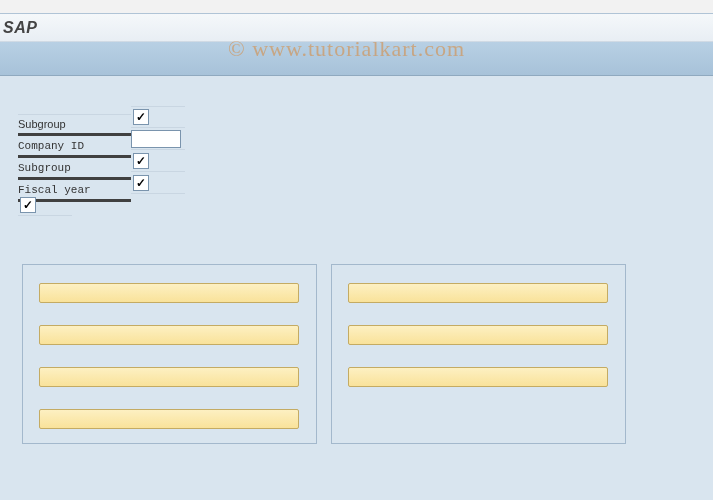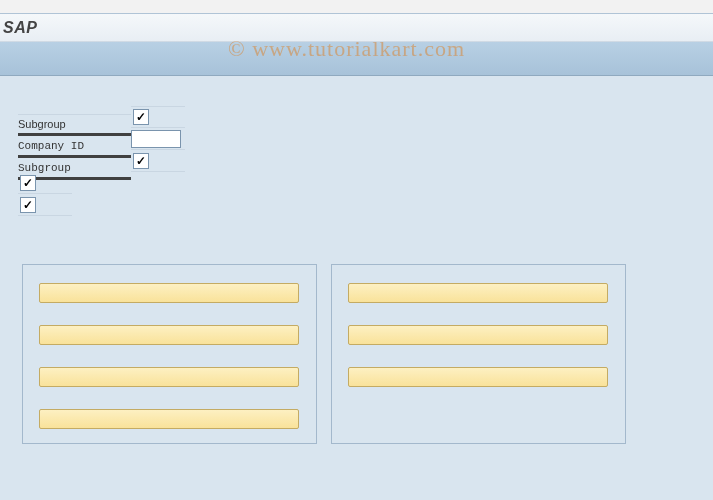--- a/index.html
+++ b/index.html
@@ -176,20 +176,21 @@
         <div class="text-input" value=""></div>
       </div>
     </div>
     <div class="form-row">
       <div class="form-label">Subgroup</div>
       <div class="checkbox-wrap">
         <div class="checkbox-box checked"></div>
       </div>
     </div>
     <div class="form-row">
+      <div class="form-label">Fiscal year</div>
       <div class="checkbox-wrap">
         <div class="checkbox-box checked"></div>
       </div>
     </div>
     <div class="form-row">
       <div class="checkbox-wrap">
         <div class="checkbox-box checked"></div>
       </div>
     </div>
   </div>

